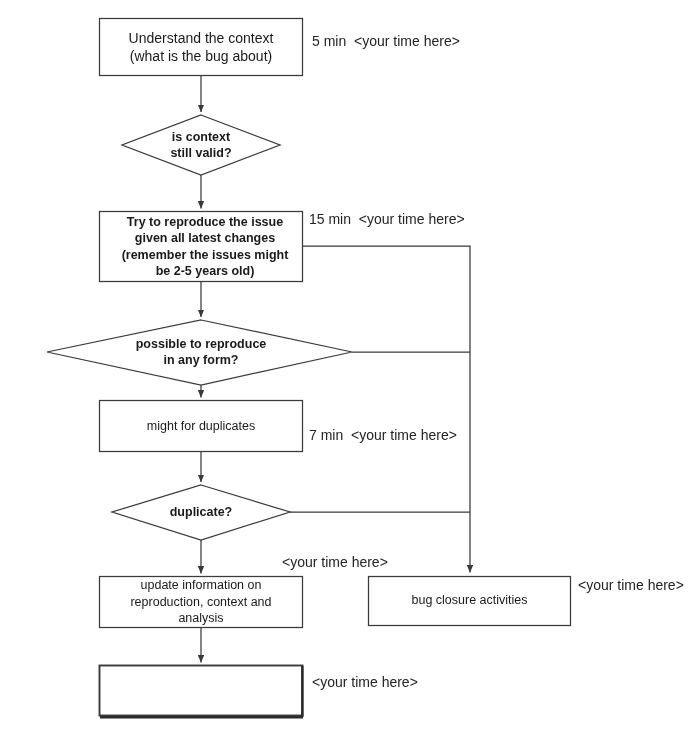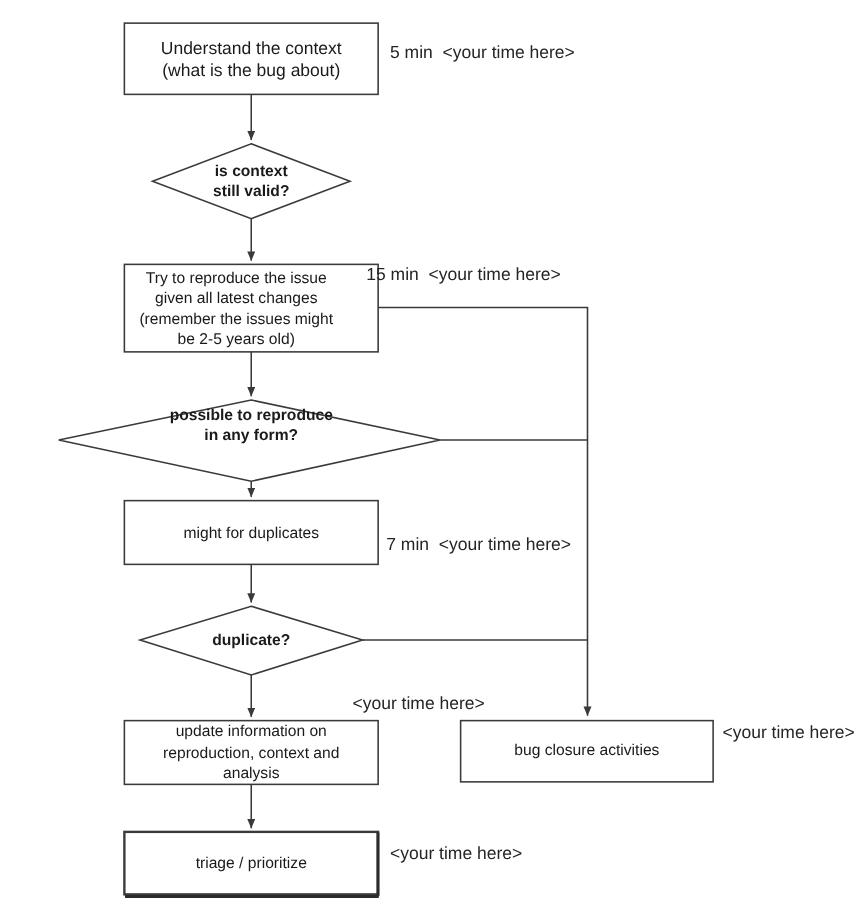--- a/index.html
+++ b/index.html
@@ -111,43 +111,42 @@
       <path d="M290,512 L470,512"></path>
     </g>
   </svg>
 
   <div class="node-label big" style="left:99px; top:18px; width:204px; height:58px;">Understand the context
 (what is the bug about)</div>
 
   <div class="node-label dec" style="left:132px; top:116px; width:138px; height:58px;">is context
 still valid?</div>
 
-  <div class="node-label" style="left:88px; top:211px; width:202px; height:71px;">Try to reproduce the issue
+  <div class="node-label" style="left:104px; top:211px; width:202px; height:71px;font-weight:bold;">Try to reproduce the issue
 given all latest changes
 (remember the issues might
 be 2-5 years old)</div>
 
-  <div class="node-label dec" style="left:106px; top:310px; width:190px; height:60px;">possible to reproduce
+  <div class="node-label dec" style="left:106px; top:322px; width:190px; height:60px;">possible to reproduce
 in any form?</div>
 
   <div class="node-label" style="left:100px; top:400px; width:202px; height:52px;">might for duplicates</div>
 
   <div class="node-label" style="left:100px; top:576px; width:202px; height:52px;">update information on
 reproduction, context and
 analysis</div>
 
   <div class="node-label dec" style="left:140px; top:486px; width:122px; height:53px;">duplicate?</div>
 
   <div class="node-label" style="left:369px; top:576px; width:201px; height:48px;">bug closure activities</div>
 
-  <div class="node-label" style="left:100px; top:665px; width:202px; height:51px;">triage / prioritize</div>
 
   <div class="side-note" style="left:312px; top:34px;">5 min  &lt;your time here&gt;</div>
 
-  <div class="side-note" style="left:293px; top:212px;">15 min  &lt;your time here&gt;</div>
+  <div class="side-note" style="left:309px; top:212px;">15 min  &lt;your time here&gt;</div>
 
   <div class="side-note" style="left:309px; top:428px;">7 min  &lt;your time here&gt;</div>
 
   <div class="side-note" style="left:282px; top:555px;">&lt;your time here&gt;</div>
 
   <div class="side-note" style="left:578px; top:578px;">&lt;your time here&gt;</div>
 
   <div class="side-note" style="left:312px; top:675px;">&lt;your time here&gt;</div>
 
   <div class="hit" style="left:99px; top:18px; width:204px; height:58px;"></div>

